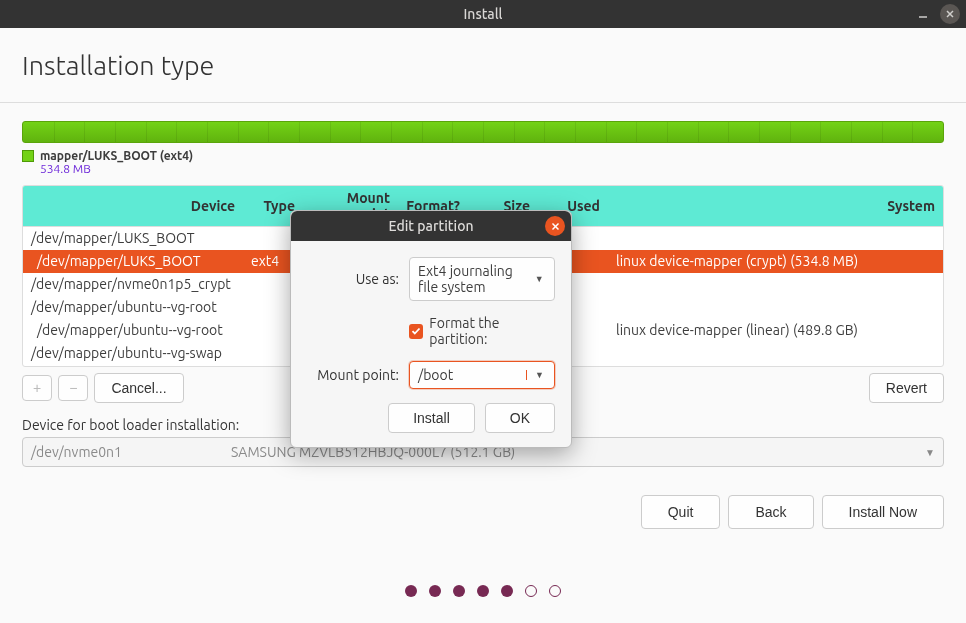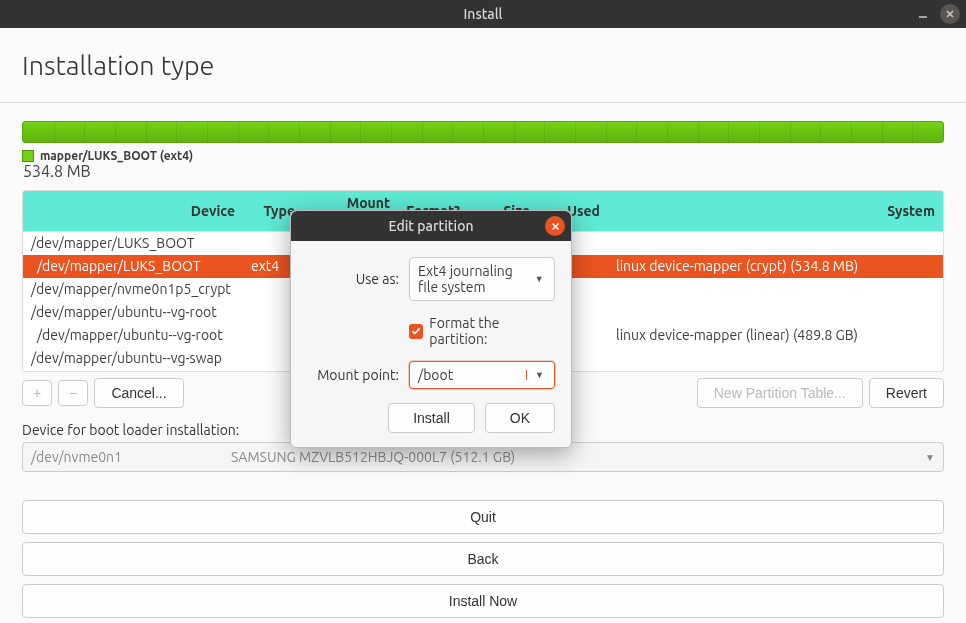--- a/index.html
+++ b/index.html
@@ -63,21 +63,21 @@
   .part-label-row {
     display: flex; align-items: center; gap: 6px;
     margin-top: 6px;
   }
   .part-color-swatch {
     width: 12px; height: 12px;
     background: #73d216;
     border: 1px solid #4e9a06;
   }
   .part-name { font-weight: 700; font-size: 12px; }
-  .part-size { color: #404040; font-size: 16px; margin-left: 1px; }
+  .part-size { color: #6d28d9; font-size: 12px; margin-left: 18px; }
   .table-wrap {
     margin-top: 10px;
     border: 1px solid #ddd;
     border-radius: 3px;
     height: 182px;
     overflow: hidden;
     background: #fff;
   }
   table { width: 100%; border-collapse: collapse; font-size: 14px; }
   thead th {
@@ -117,21 +117,20 @@
     display: flex;
     align-items: center;
     justify-content: space-between;
     color: #888;
   }
   .dropdown-arrow { font-size: 10px; color: #888; }
   .nav-buttons {
     display: flex; gap: 8px;
     justify-content: flex-end;
     margin-top: 28px;
-    flex-direction: column;
   }
   .nav-buttons .btn { padding: 8px 26px; }
   .pager {
     display: flex; gap: 12px;
     justify-content: center;
     margin-top: 56px;
   }
   .dot {
     width: 12px; height: 12px;
     border-radius: 50%;
@@ -348,21 +347,20 @@
             </tr>
           </tbody>
       </table>
     </div>
 
     <div class="toolbar-row">
       <button class="btn btn-sm btn-disabled">+</button>
       <button class="btn btn-sm btn-disabled">−</button>
       <button class="btn">Cancel...</button>
       <div class="spacer"></div>
-      <button class="btn btn-disabled">New Partition Table...</button>
       <button class="btn">Revert</button>
     </div>
 
     <span class="label bootloader-label">Device for boot loader installation:</span>
     <div class="dropdown">
       <span class="bl-row">
         <span class="bl-device">/dev/nvme0n1</span>
         <span class="bl-model">SAMSUNG MZVLB512HBJQ-000L7 (512.1 GB)</span>
       </span>
       <span class="dropdown-arrow">▼</span>

